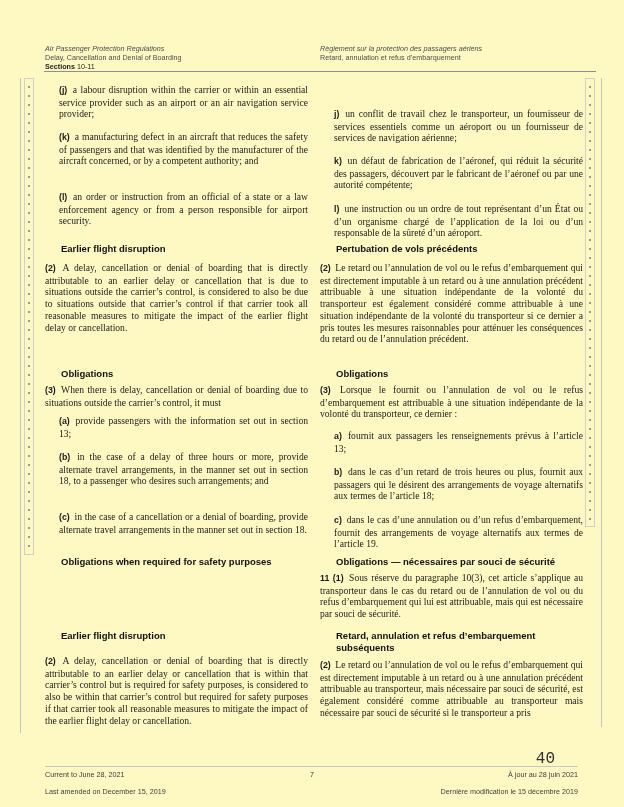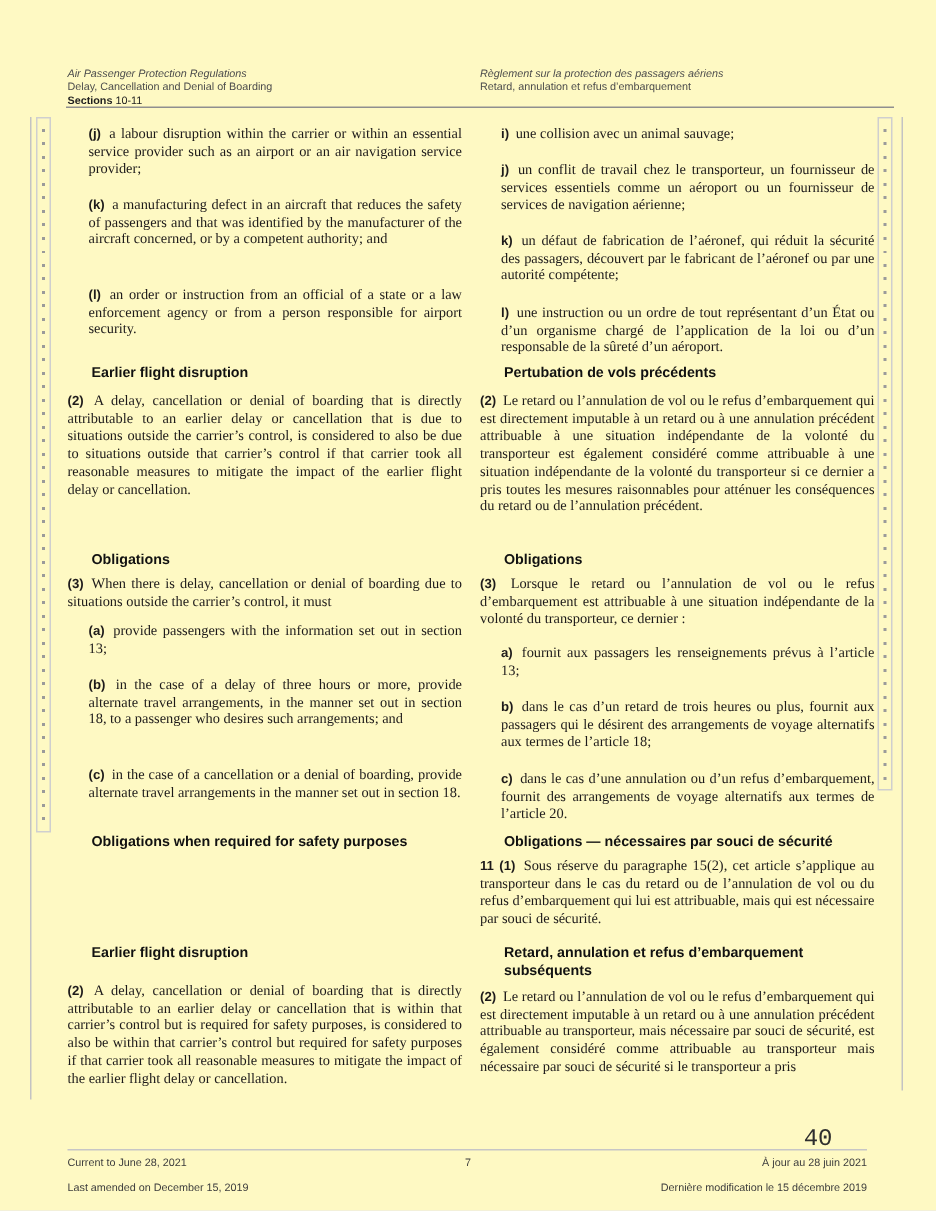--- a/index.html
+++ b/index.html
@@ -78,33 +78,32 @@
     <div class="blk" style="top:384px"><span class="mk">(3)</span> <span>When there is delay, cancellation or denial of boarding due to situations outside the carrier’s control, it must</span></div>
     <div class="blk lpara" style="top:415px"><span class="mk">(a)</span> <span>provide passengers with the information set out in section 13;</span></div>
     <div class="blk lpara" style="top:451px"><span class="mk">(b)</span> <span>in the case of a delay of three hours or more, provide alternate travel arrangements, in the manner set out in section 18, to a passenger who desires such arrangements; and</span></div>
     <div class="blk lpara" style="top:511px"><span class="mk">(c)</span> <span>in the case of a cancellation or a denial of boarding, provide alternate travel arrangements in the manner set out in section 18.</span></div>
     <h3 class="hd" style="top:556px">Obligations when required for safety purposes</h3>
     <h3 class="hd" style="top:630px">Earlier flight disruption</h3>
     <div class="blk" style="top:655px"><span class="mk">(2)</span> <span>A delay, cancellation or denial of boarding that is directly attributable to an earlier delay or cancellation that is within that carrier’s control but is required for safety purposes, is considered to also be within that carrier’s control but required for safety purposes if that carrier took all reasonable measures to mitigate the impact of the earlier flight delay or cancellation.</span></div>
   </div>
 
   <div class="col col-fr">
-    <div class="blk lpara" style="top:84px"><span class="mk">i)</span> <span>une collision avec un animal sauvage;</span></div>
     <div class="blk lpara" style="top:108px"><span class="mk">j)</span> <span>un conflit de travail chez le transporteur, un fournisseur de services essentiels comme un aéroport ou un fournisseur de services de navigation aérienne;</span></div>
     <div class="blk lpara" style="top:155px"><span class="mk">k)</span> <span>un défaut de fabrication de l’aéronef, qui réduit la sécurité des passagers, découvert par le fabricant de l’aéronef ou par une autorité compétente;</span></div>
     <div class="blk lpara" style="top:203px"><span class="mk">l)</span> <span>une instruction ou un ordre de tout représentant d’un État ou d’un organisme chargé de l’application de la loi ou d’un responsable de la sûreté d’un aéroport.</span></div>
     <h3 class="hd" style="top:243px">Pertubation de vols précédents</h3>
     <div class="blk" style="top:262px"><span class="mk">(2)</span> <span>Le retard ou l’annulation de vol ou le refus d’embarquement qui est directement imputable à un retard ou à une annulation précédent attribuable à une situation indépendante de la volonté du transporteur est également considéré comme attribuable à une situation indépendante de la volonté du transporteur si ce dernier a pris toutes les mesures raisonnables pour atténuer les conséquences du retard ou de l’annulation précédent.</span></div>
     <h3 class="hd" style="top:368px">Obligations</h3>
-    <div class="blk" style="top:384px"><span class="mk">(3)</span> <span>Lorsque le retard ou l’annulation de vol ou le refus d’embarquement est attribuable à une situation indépendante de la volonté du transporteur, ce dernier :</span></div>
+    <div class="blk" style="top:384px"><span class="mk">(3)</span> <span>Lorsque le fournit ou l’annulation de vol ou le refus d’embarquement est attribuable à une situation indépendante de la volonté du transporteur, ce dernier :</span></div>
     <div class="blk lpara" style="top:430px"><span class="mk">a)</span> <span>fournit aux passagers les renseignements prévus à l’article 13;</span></div>
     <div class="blk lpara" style="top:466px"><span class="mk">b)</span> <span>dans le cas d’un retard de trois heures ou plus, fournit aux passagers qui le désirent des arrangements de voyage alternatifs aux termes de l’article 18;</span></div>
-    <div class="blk lpara" style="top:514px"><span class="mk">c)</span> <span>dans le cas d’une annulation ou d’un refus d’embarquement, fournit des arrangements de voyage alternatifs aux termes de l’article 20.</span></div>
+    <div class="blk lpara" style="top:514px"><span class="mk">c)</span> <span>dans le cas d’une annulation ou d’un refus d’embarquement, fournit des arrangements de voyage alternatifs aux termes de l’article 19.</span></div>
     <h3 class="hd" style="top:556px">Obligations — nécessaires par souci de sécurité</h3>
-    <div class="blk" style="top:572px"><span class="mk">11 (1)</span> <span>Sous réserve du paragraphe 15(2), cet article s’applique au transporteur dans le cas du retard ou de l’annulation de vol ou du refus d’embarquement qui lui est attribuable, mais qui est nécessaire par souci de sécurité.</span></div>
+    <div class="blk" style="top:572px"><span class="mk">11 (1)</span> <span>Sous réserve du paragraphe 10(3), cet article s’applique au transporteur dans le cas du retard ou de l’annulation de vol ou du refus d’embarquement qui lui est attribuable, mais qui est nécessaire par souci de sécurité.</span></div>
     <h3 class="hd" style="top:630px">Retard, annulation et refus d’embarquement subséquents</h3>
     <div class="blk" style="top:659px"><span class="mk">(2)</span> <span>Le retard ou l’annulation de vol ou le refus d’embarquement qui est directement imputable à un retard ou à une annulation précédent attribuable au transporteur, mais nécessaire par souci de sécurité, est également considéré comme attribuable au transporteur mais nécessaire par souci de sécurité si le transporteur a pris</span></div>
   </div>
 
   <div class="pagenum-top">40</div>
   <div class="footer-rule"></div>
   <div class="f f-left1">Current to June 28, 2021</div>
   <div class="f f-center">7</div>
   <div class="f f-right1">À jour au 28 juin 2021</div>
   <div class="f f-left2">Last amended on December 15, 2019</div>

